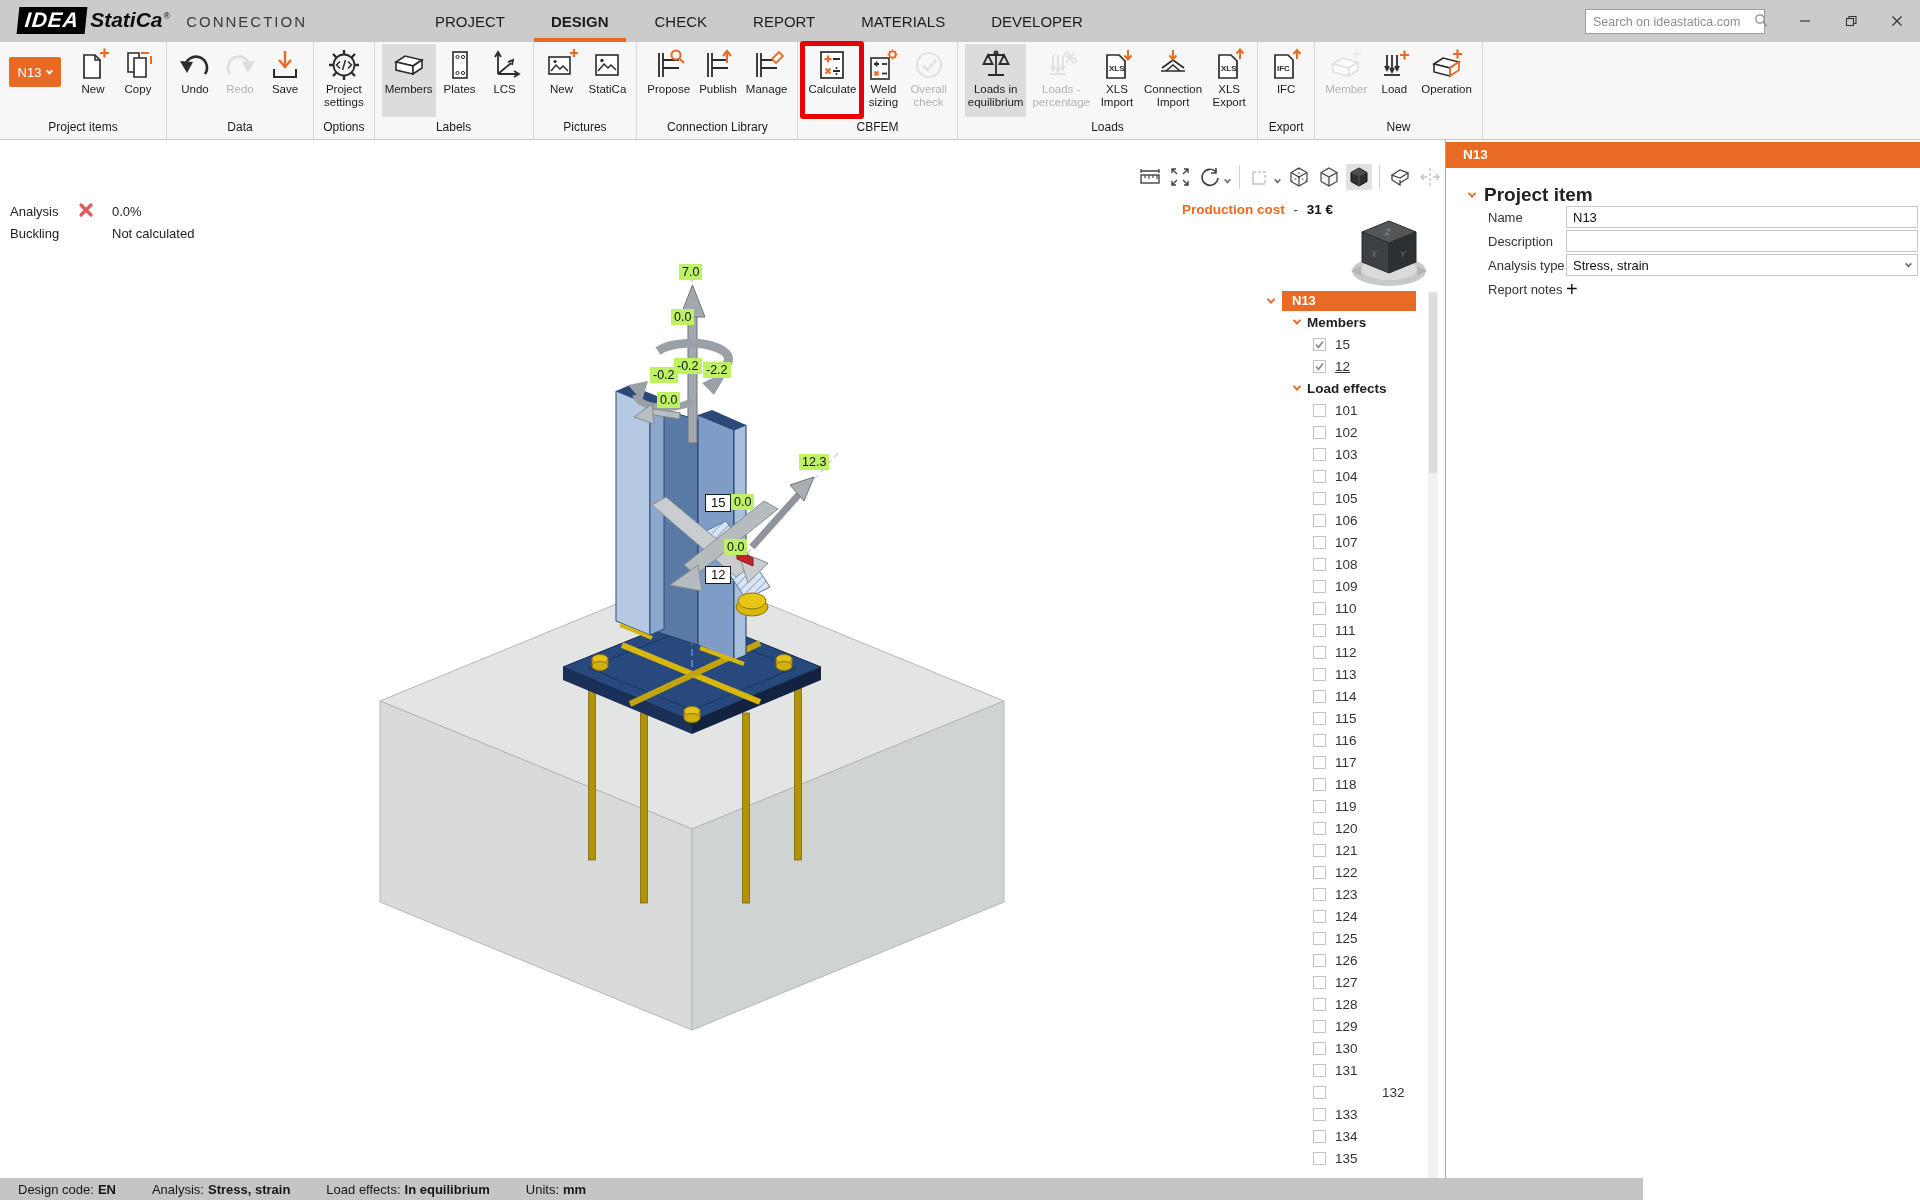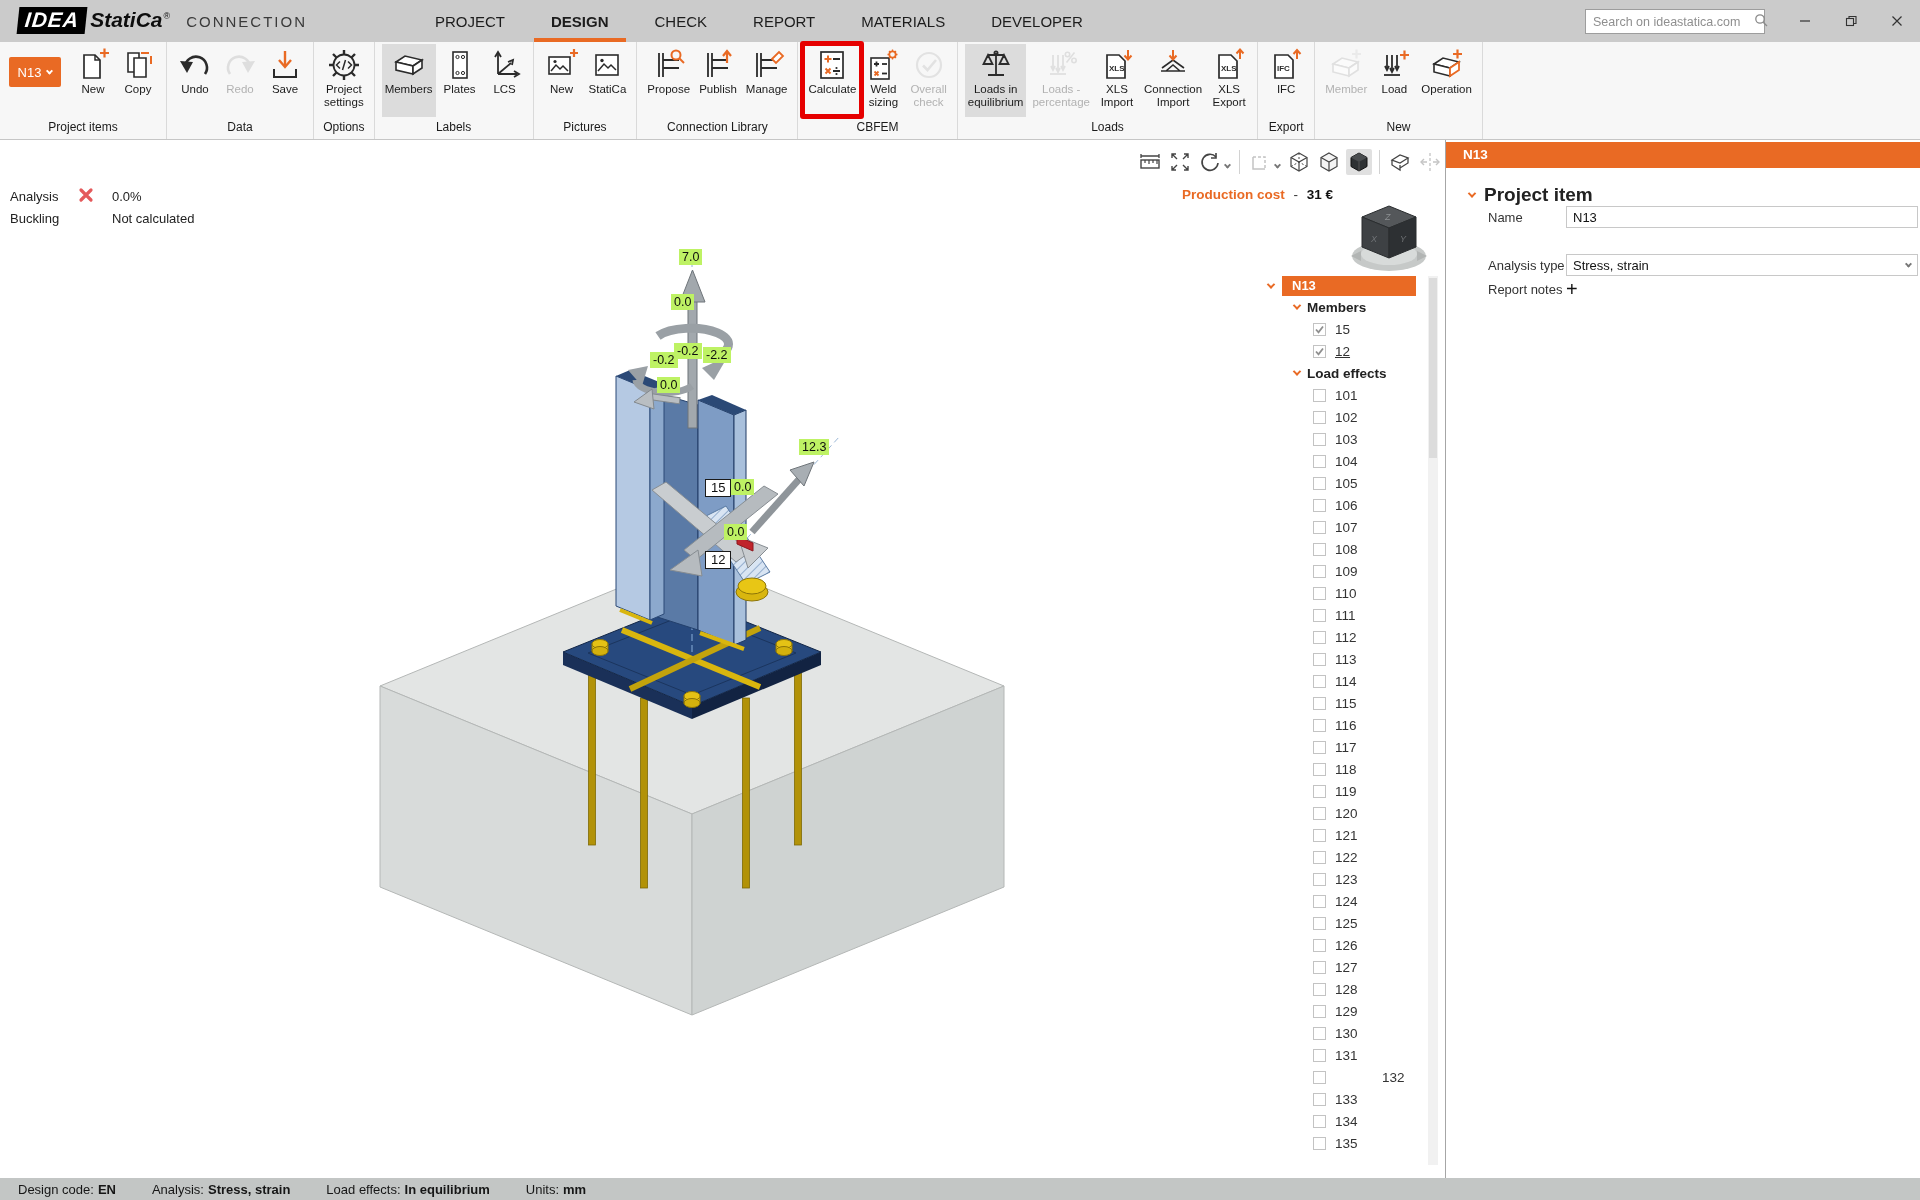--- a/index.html
+++ b/index.html
@@ -35,21 +35,21 @@
   .rbtn.active { background:#dcdcdc; }
   .rbtn.disabled .rlabel { color:#b2b2b2; }
   .rbtn.disabled .ricon { filter:grayscale(1) opacity(.45); }
   .rbtn.hl::after { content:""; position:absolute; left:-5px; right:-5px; top:-3px; bottom:-2px; border:5px solid #e60000; border-radius:3px; z-index:6; pointer-events:none; }
   .proj-selector { margin:13px 8px 0 2px; width:52px; height:30px; background:#e96a24; color:#fff; border-radius:2px; display:flex; align-items:center; justify-content:center; gap:6px; font-size:13px; cursor:default; align-self:flex-start; }
   .chev { display:inline-block; width:6px; height:6px; border-right:2px solid #e96a24; border-bottom:2px solid #e96a24; transform:rotate(45deg) translate(-1px,-1px); }
   .chev.white { border-color:#fff; width:5px; height:5px; }
   .chev.gray { border-color:#777; width:5px; height:5px; }
 
   
-  .viewport { position:absolute; left:0; top:140px; width:1445px; height:1038px; background:#fff; }
+  .viewport { position:absolute; left:0; top:155px; width:1445px; height:1038px; background:#fff; }
   .analysis-overlay { position:absolute; left:10px; top:45px; font-size:13px; color:#222; }
   .analysis-row { display:grid; grid-template-columns:68px 34px auto; align-items:center; height:22px; }
   .prodcost { position:absolute; left:1182px; top:47px; font-size:13.5px; }
   .prodcost .pc-label { color:#e96a24; font-weight:bold; }
   .prodcost .pc-sep { color:#333; margin:0 5px; }
   .prodcost .pc-value { color:#111; font-weight:bold;text-align:right; }
   .vp-toolbar { position:absolute; left:1137px; top:7px; height:30px; display:flex; align-items:center; gap:4px; }
   .vpt-btn { width:26px; height:26px; display:flex; align-items:center; justify-content:center; border-radius:2px; }
   .vpt-btn.active { background:#e0e0e0; }
   .vpt-sep { width:1px; height:24px; background:#d2d2d2; margin:0 3px; }
@@ -79,21 +79,21 @@
   .prop-header { position:absolute; left:0; top:2px; width:475px; height:26px; background:#e96a24; color:#fff; font-size:13.5px; font-weight:bold; line-height:26px; padding-left:17px; }
   .prop-section { position:absolute; left:23px; top:44px; display:flex; align-items:center; gap:9px; }
   .prop-section-label { font-weight:bold; font-size:19px; color:#222; }
   .prop-row { position:absolute; left:42px; display:flex; align-items:center; }
   .prop-label { width:78px; font-size:13px; color:#333; }
   .prop-input { width:352px; height:22px; border:1px solid #c8c8c8; font-size:13px; color:#111; padding:0 6px; font-family:"Liberation Sans",sans-serif; outline:none; background:#fff; }
   .prop-select { width:352px; height:22px; border:1px solid #c8c8c8; font-size:13px; color:#111; padding:0 6px; display:flex; align-items:center; justify-content:space-between; background:#fff; }
   .prop-add { font-size:20px; font-weight:300; color:#111; width:22px; text-align:left; }
 
   
-  .statusbar { position:absolute; left:0; top:1178px; width:1920px; height:22px; background:#c3c6c5; display:flex; align-items:center; gap:36px; padding-left:18px; font-size:13px; color:#161616; }
+  .statusbar { position:absolute; left:0; top:1178px; width:1643px; height:22px; background:#c3c6c5; display:flex; align-items:center; gap:36px; padding-left:18px; font-size:13px; color:#161616; }
   .sb-item .sb-val { font-weight:bold; margin-left:4px; }
 </style>
 </head>
 <body>
 
 <div class="menubar">
   <div class="brand">
     <span class="brand-idea">IDEA</span>
     <span class="brand-statica">StatiCa</span>
     <span class="brand-reg">®</span>
@@ -889,20 +889,24 @@
 <div class="proppanel">
   <div class="prop-header">N13</div>
   <div class="prop-section">
     <span class="chev"></span>
     <span class="prop-section-label">Project item</span>
   </div>
   <div class="prop-row" style="top:66px;">
     <span class="prop-label">Name</span>
     <input class="prop-input" value="N13" style="">
   </div>
+  <div class="prop-row" style="top:90px;">
+    <span class="prop-label">Description</span>
+    <input class="prop-input" value="" style="">
+  </div>
   <div class="prop-row" style="top:114px;">
     <span class="prop-label">Analysis type</span>
     <div class="prop-select">
       <span>Stress, strain</span>
       <span class="chev gray"></span>
     </div>
   </div>
   <div class="prop-row" style="top:138px;">
     <span class="prop-label">Report notes</span>
     <span class="prop-add">+</span>

